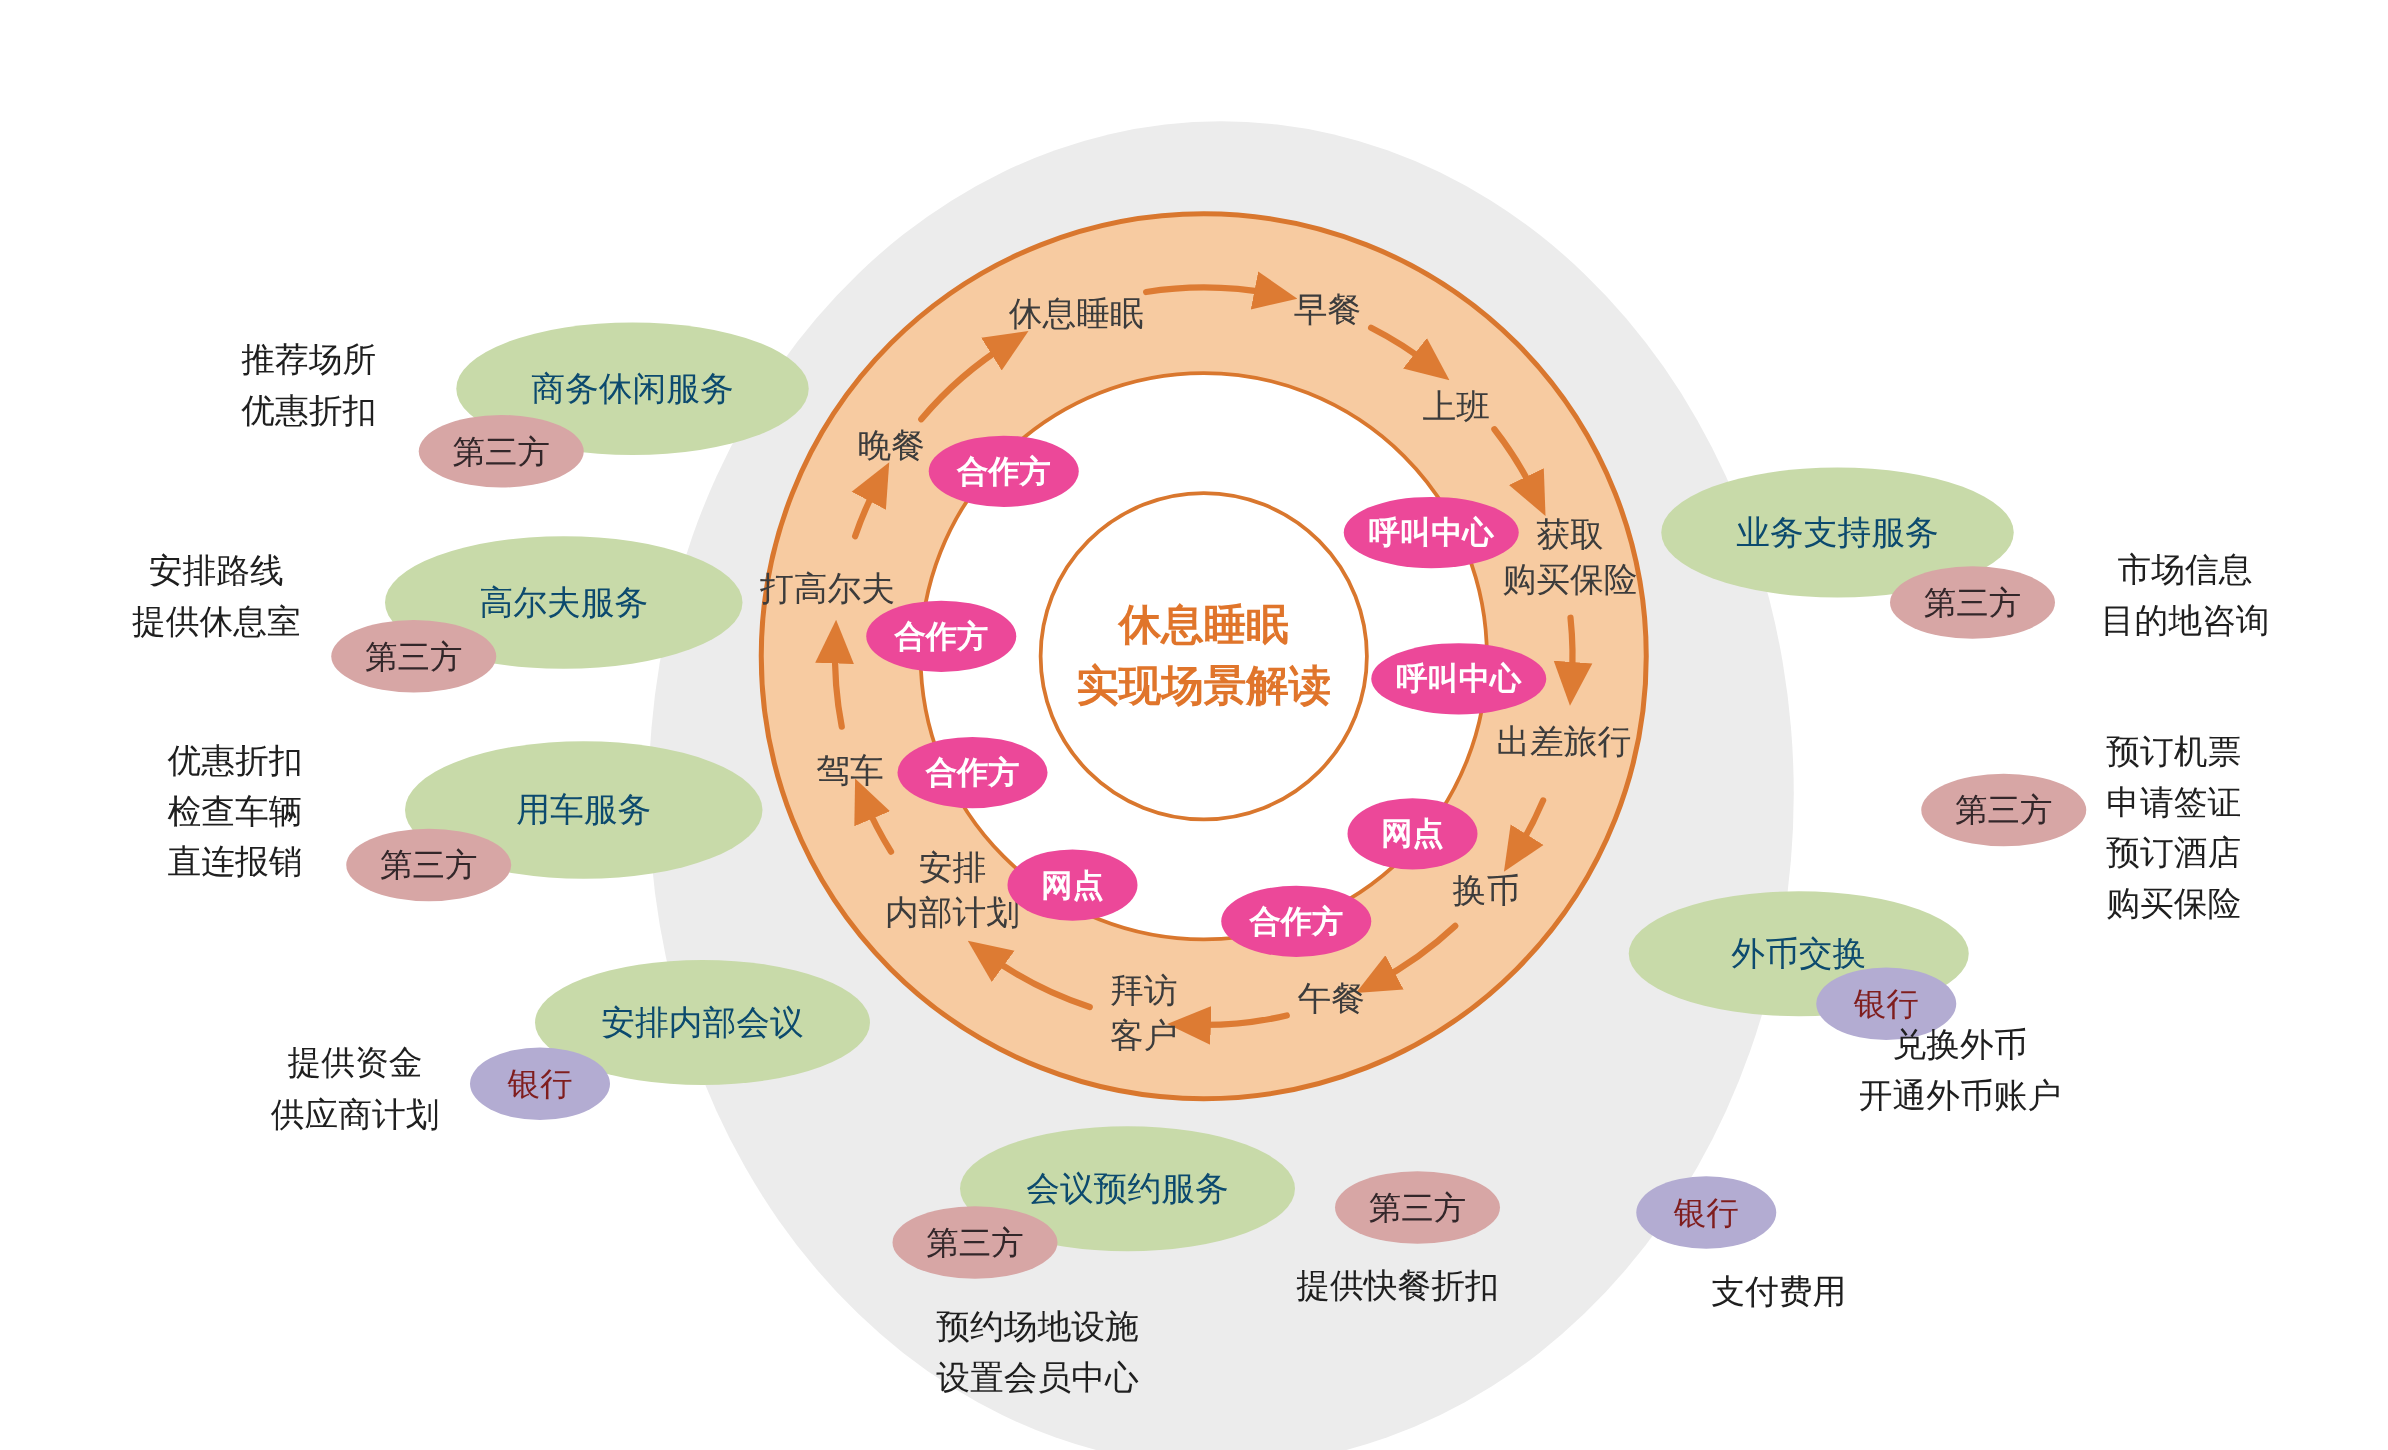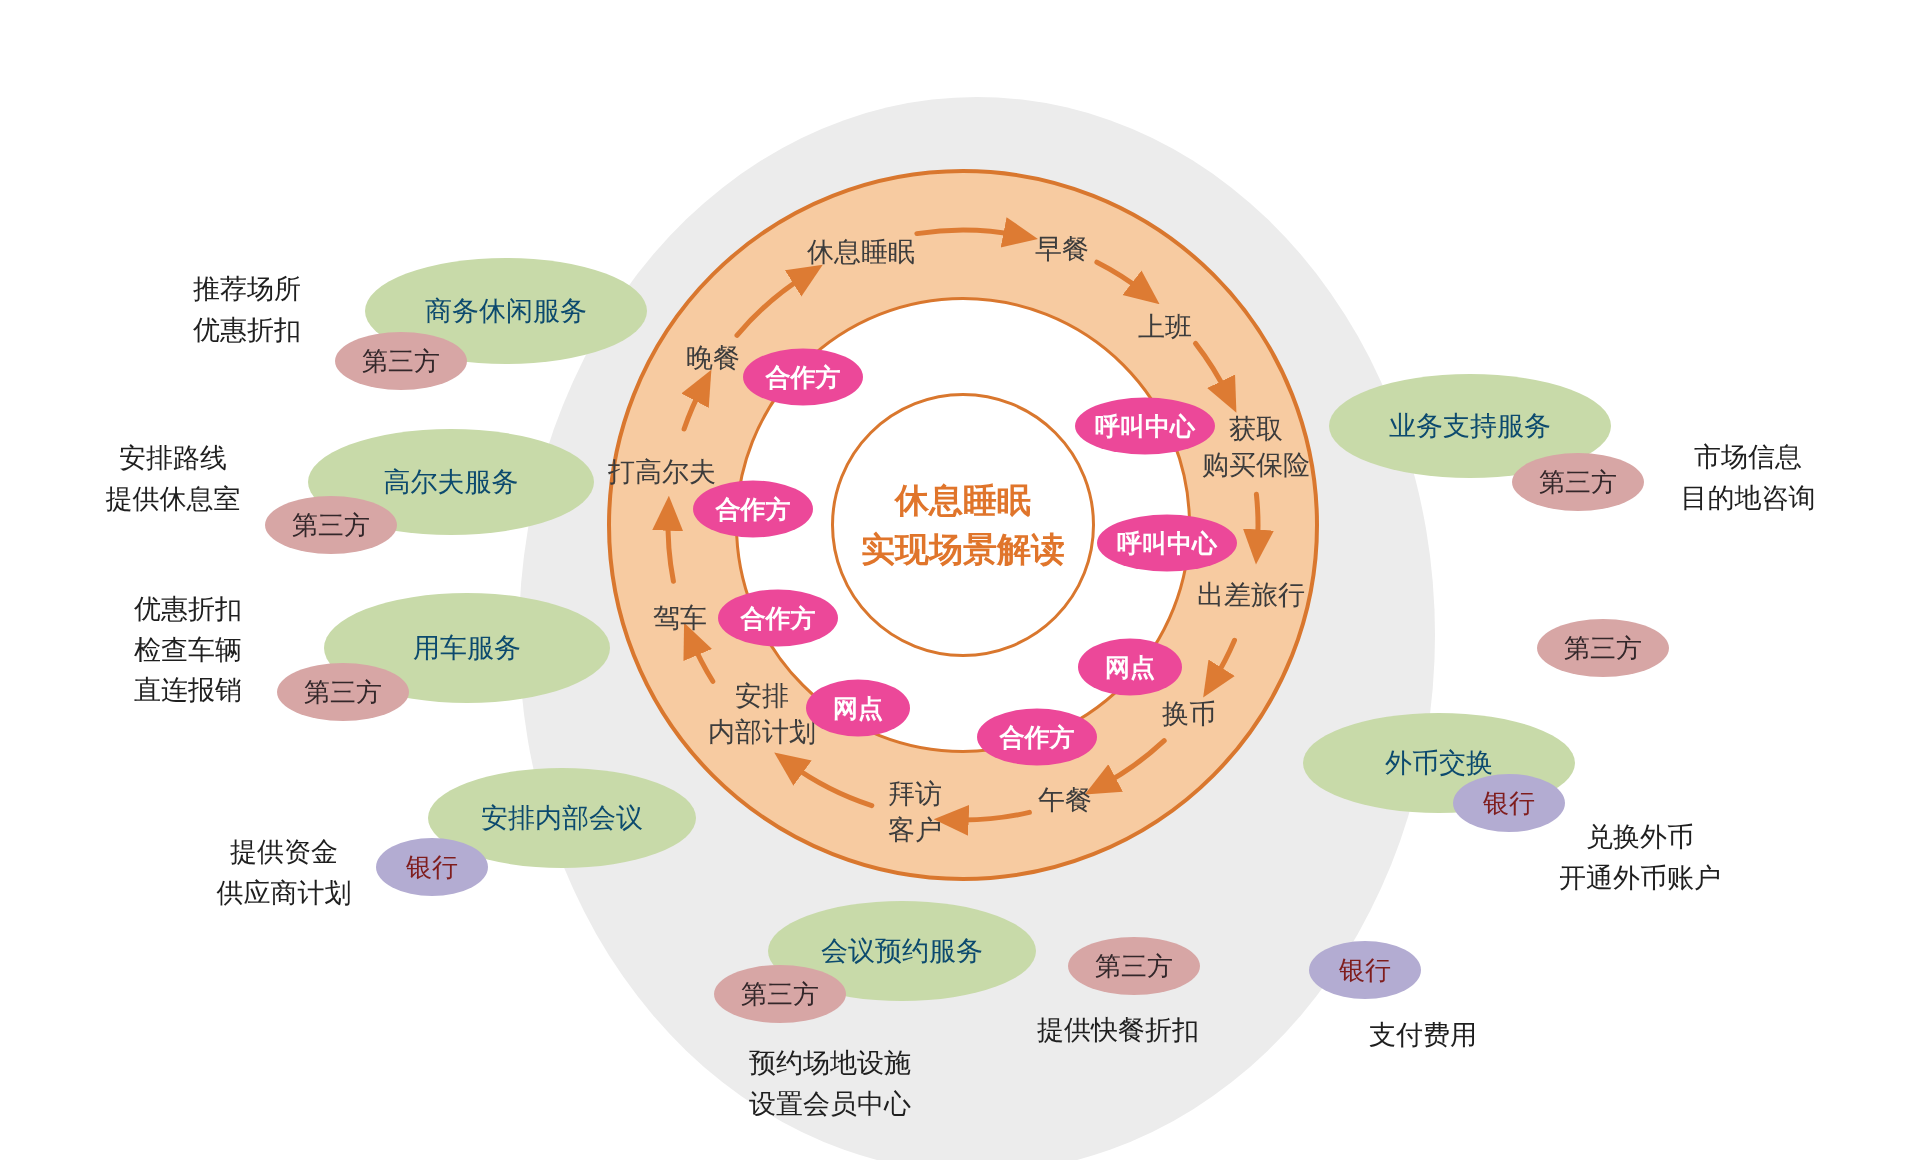--- a/index.html
+++ b/index.html
@@ -153,21 +153,21 @@
   }
   .note-0  { left:  247px; top: 309px; }
   .note-1  { left:  173px; top: 478px; }
   .note-2  { left:  188px; top: 650px; }
   .note-3  { left:  284px; top: 872px; }
   .note-4  { left:  830px; top: 1083px; }
   .note-5a { left: 1118px; top: 1030px; }
   .note-5b { left: 1423px; top: 1035px; }
   .note-6  { left: 1748px; top: 477px; }
   .note-7  { left: 1739px; top: 663px; }
-  .note-8  { left: 1640px; top: 857px; }
+  .note-8  { left: 1568px; top: 857px; }
 </style>
 </head>
 <body>
 
 <div class="canvas">
 
   <div class="gray-circle"></div>
   <div class="ring-outer"></div>
   <div class="ring-inner"></div>
 
@@ -248,16 +248,20 @@
 检查车辆
 直连报销</div>
   <div class="abs note note-3">提供资金
 供应商计划</div>
   <div class="abs note note-4">预约场地设施
 设置会员中心</div>
   <div class="abs note note-5a">提供快餐折扣</div>
   <div class="abs note note-5b">支付费用</div>
   <div class="abs note note-6">市场信息
 目的地咨询</div>
+  <div class="abs note note-7">预订机票
+申请签证
+预订酒店
+购买保险</div>
   <div class="abs note note-8">兑换外币
 开通外币账户</div>
 
 </div>
 
 </body></html>

